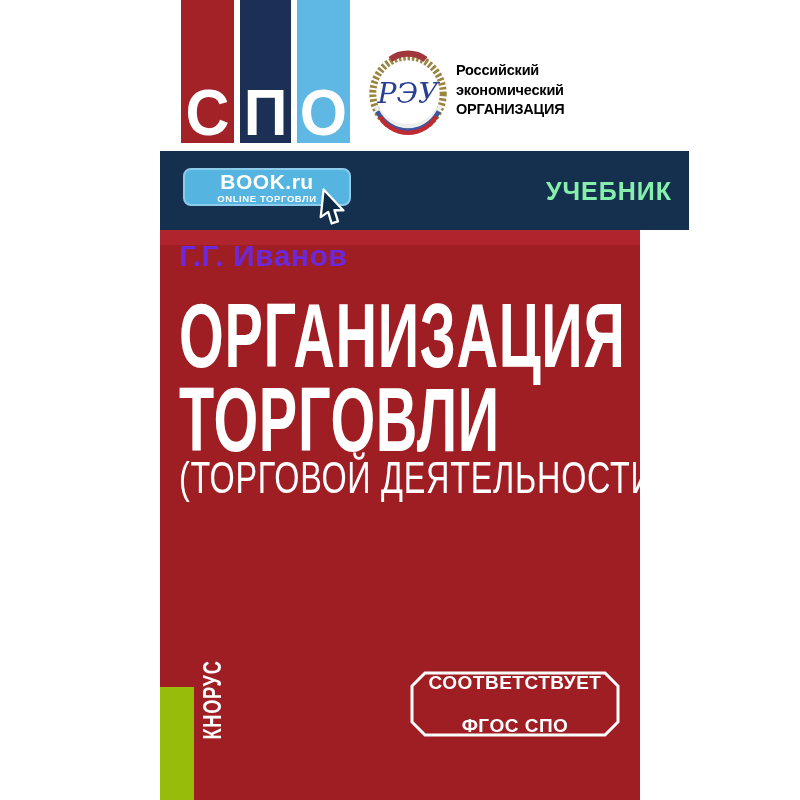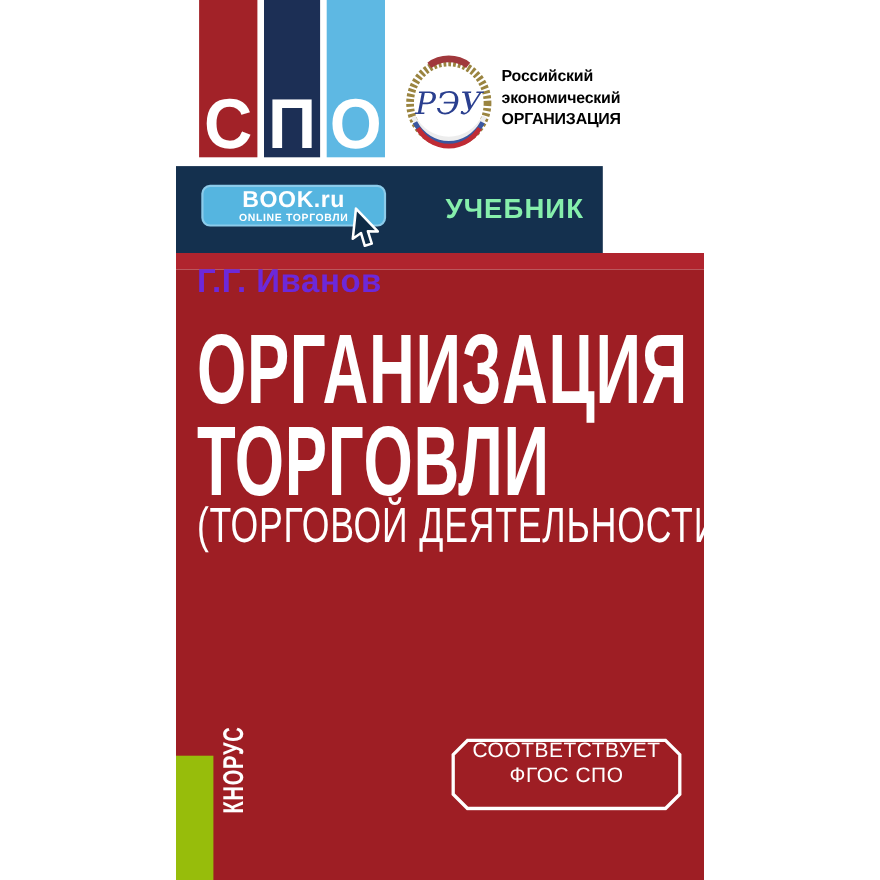--- a/index.html
+++ b/index.html
@@ -14,21 +14,21 @@
   .bar-o{left:137px;width:53px;background:#5EB8E3;}
   .spo-letter{position:absolute;bottom:-2px;width:100%;text-align:center;
     color:#fff;font-weight:bold;font-size:64px;line-height:1;display:block;
     transform:scaleX(0.95);}
   .emblem{position:absolute;left:204px;top:48px;width:88px;height:88px;}
   .emblem svg{width:100%;height:100%;display:block;}
   .univ{position:absolute;left:296px;top:61px;color:#000000;font-weight:bold;
     font-size:14.5px;line-height:19.5px;letter-spacing:-0.2px;}
 
   
-  .band{position:absolute;left:0;top:151px;width:388px;height:79px;background:#14304E;}
+  .band{position:absolute;left:0;top:151px;width:529px;height:79px;background:#14304E;}
   .bookru{position:absolute;left:23px;top:17px;width:168px;height:38px;
     background:#55B5E0;border:2px solid #8CCBEA;border-radius:8px;box-sizing:border-box;
     display:flex;flex-direction:column;align-items:center;justify-content:center;color:#fff;}
   .bookru-title{font-size:21px;font-weight:bold;letter-spacing:0.5px;line-height:1;}
   .bookru-sub{font-size:9.5px;font-weight:bold;letter-spacing:0.6px;line-height:1;margin-top:2px;}
   .cursor{position:absolute;left:157px;top:37px;width:30px;height:42px;transform:rotate(6deg);z-index:3;}
   .cursor svg{width:100%;height:100%;display:block;}
   .uchebnik{position:absolute;right:17px;top:50%;transform:translateY(-50%);
     color:#86efac;font-weight:bold;font-size:25px;letter-spacing:1px;}
 
@@ -46,22 +46,22 @@
     transform:scaleX(0.72);transform-origin:left top;white-space:nowrap;z-index:2;}
 
   .knorus{position:absolute;left:52px;top:700px;color:#fff;font-weight:bold;
     font-size:26px;letter-spacing:1px;white-space:nowrap;
     transform:translate(-50%,-50%) rotate(-90deg) scaleX(0.7);z-index:2;}
   .green{position:absolute;left:0;top:687px;width:34px;height:113px;background:#97BD0B;z-index:2;}
 
   .fgos{position:absolute;left:250px;top:671px;width:210px;height:66px;z-index:2;}
   .fgos svg{position:absolute;left:0;top:0;width:100%;height:100%;}
   .fgos-text{position:absolute;left:0;top:0;right:0;bottom:0;display:flex;
-    flex-direction:column;align-items:center;justify-content:flex-start;color:#fff;
-    font-weight:normal;font-size:19px;line-height:23px;letter-spacing:0.5px;}
+    flex-direction:column;align-items:center;justify-content:space-between;color:#fff;
+    font-weight:bold;font-size:19px;line-height:23px;letter-spacing:0.5px;}
 </style>
 </head>
 <body>
 
 <div class="stage">
   <div class="cover">
 
     <div class="spo-bar bar-c">
       <span class="spo-letter">С</span>
     </div>

